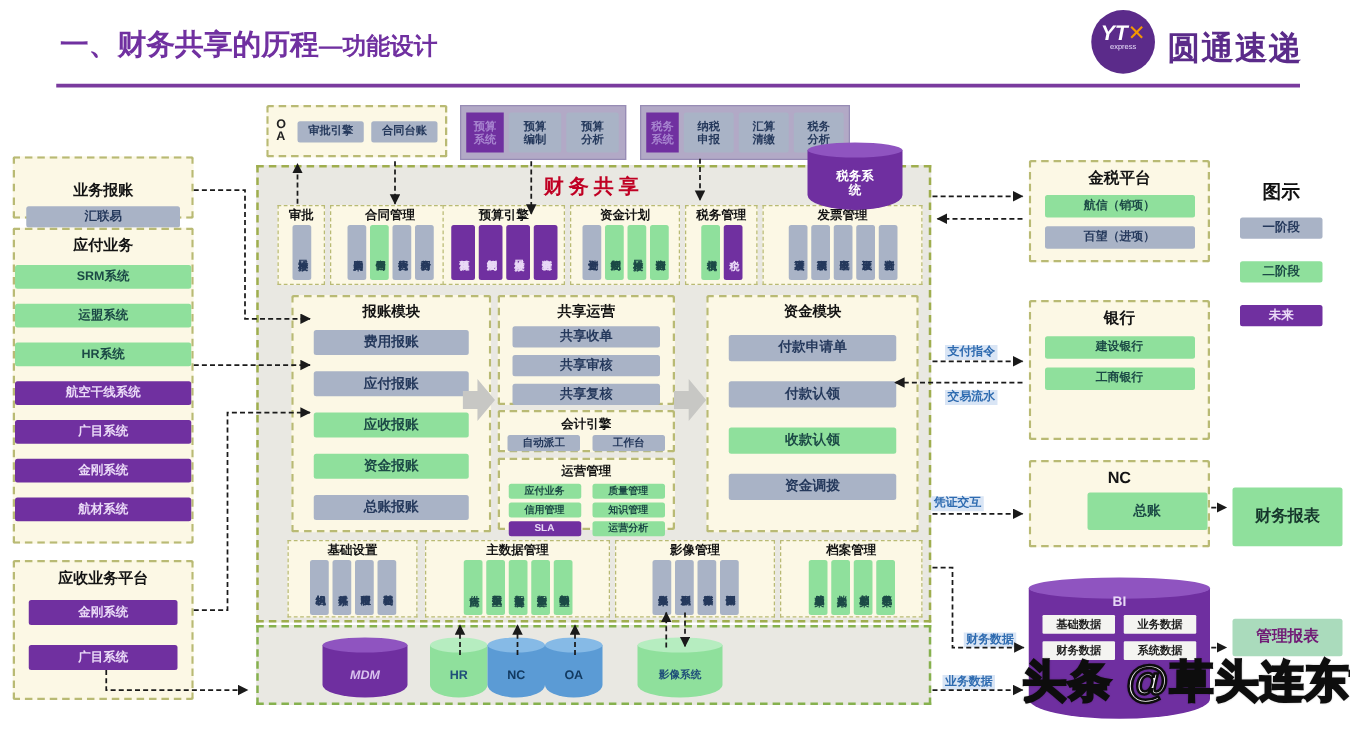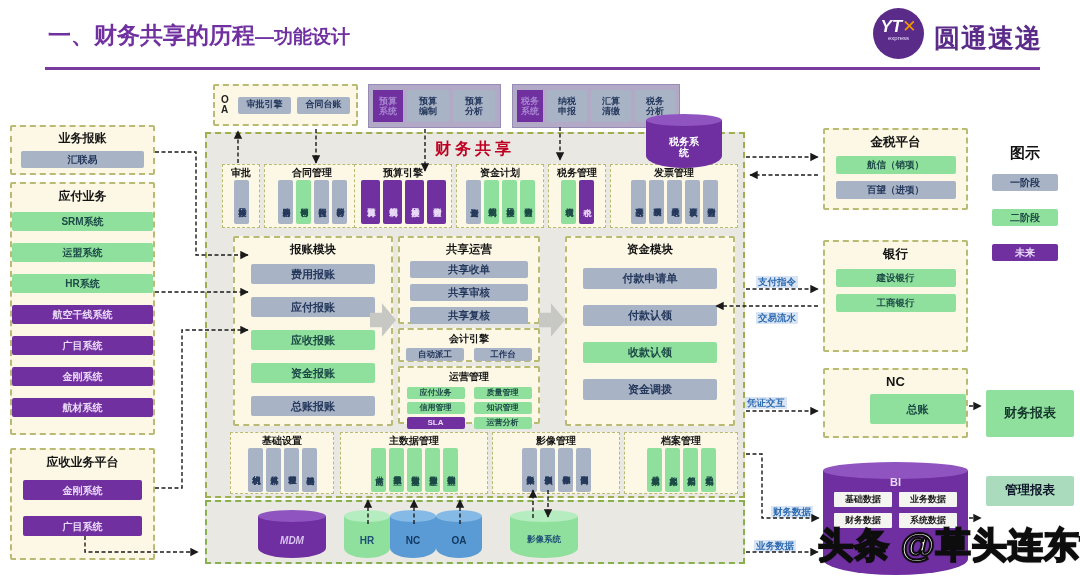--- a/index.html
+++ b/index.html
@@ -21,21 +21,21 @@
   .t-gray{background:#a9b3c6;color:#25395c;}
   .t-green{background:#8fe09c;color:#1c4a46;}
   .t-purple{background:#7030a0;color:#e9d9f6;}
   .t-blue{background:#5b9bd5;color:#17406b;}
 
   
   .panel{position:absolute;background:#fcf8e5;border:2px dashed #b9ba74;border-radius:2px;padding-top:4px;}
   .panel-title{text-align:center;font-weight:bold;color:#141414;}
   .items{display:flex;flex-direction:column;align-items:center;}
 
-  #p-bizreport{left:10px;top:125px;width:145px;height:50px;padding-top:3px;}
+  #p-bizreport{left:10px;top:125px;width:145px;height:50px;padding-top:17px;}
   #p-bizreport .panel-title{font-size:12px;}
   #p-bizreport .box{width:123px;height:17px;font-size:10px;margin-top:4px;}
 
   #p-payable{left:10px;top:182px;width:145px;height:253px;}
   #p-payable .panel-title{font-size:12px;}
   #p-payable .items{gap:12px;margin-top:7px;}
   #p-payable .box{width:141px;height:19px;font-size:10px;}
 
   #p-receivable{left:10px;top:448px;width:145px;height:112px;}
   #p-receivable .panel-title{font-size:12px;}
@@ -139,21 +139,21 @@
   #p-goldtax .box{width:120px;height:18px;font-size:9.5px;}
   #p-bank{left:823px;top:240px;width:145px;height:112px;}
   #p-bank .panel-title{font-size:12.5px;}
   #p-bank .items{gap:7px;margin-top:6px;}
   #p-bank .box{width:120px;height:18px;font-size:9.5px;}
   #p-nc{left:823px;top:368px;width:145px;height:70px;}
   #p-nc .panel-title{font-size:13px;}
   #p-nc .items{margin-top:5px;}
   #p-nc .box{width:96px;height:30px;font-size:11px;margin-left:44px;}
   #fin-report{position:absolute;left:986px;top:390px;width:88px;height:47px;background:#8fe09c;color:#16372c;font-size:13px;}
-  #mgmt-report{position:absolute;left:986px;top:476px;width:88px;height:30px;background:#aadbbc;color:#0f172a;font-size:12.5px;}
+  #mgmt-report{position:absolute;left:986px;top:495px;width:88px;height:30px;background:#aadbbc;color:#701a75;font-size:12.5px;}
 
   
   #bi{position:absolute;left:823px;top:462px;width:145px;height:113px;}
   #bi .cyl-body{top:9px;background:#6f2fa0;border-radius:0 0 50% 50%/0 0 16px 16px;}
   #bi .cyl-top{height:17px;background:#8f54c0;}
   #bi-label{position:absolute;top:14px;left:0;right:0;text-align:center;color:#e8d9f6;font-weight:bold;font-size:11px;z-index:2;}
   #bi-grid{position:absolute;top:30px;left:11px;right:11px;display:grid;grid-template-columns:1fr 1fr;gap:6px 7px;z-index:2;}
   .bi-box{background:#f4f4f1;color:#1c1c1c;font-size:9px;font-weight:bold;height:15px;display:flex;align-items:center;justify-content:center;border-radius:1px;}
 
   

